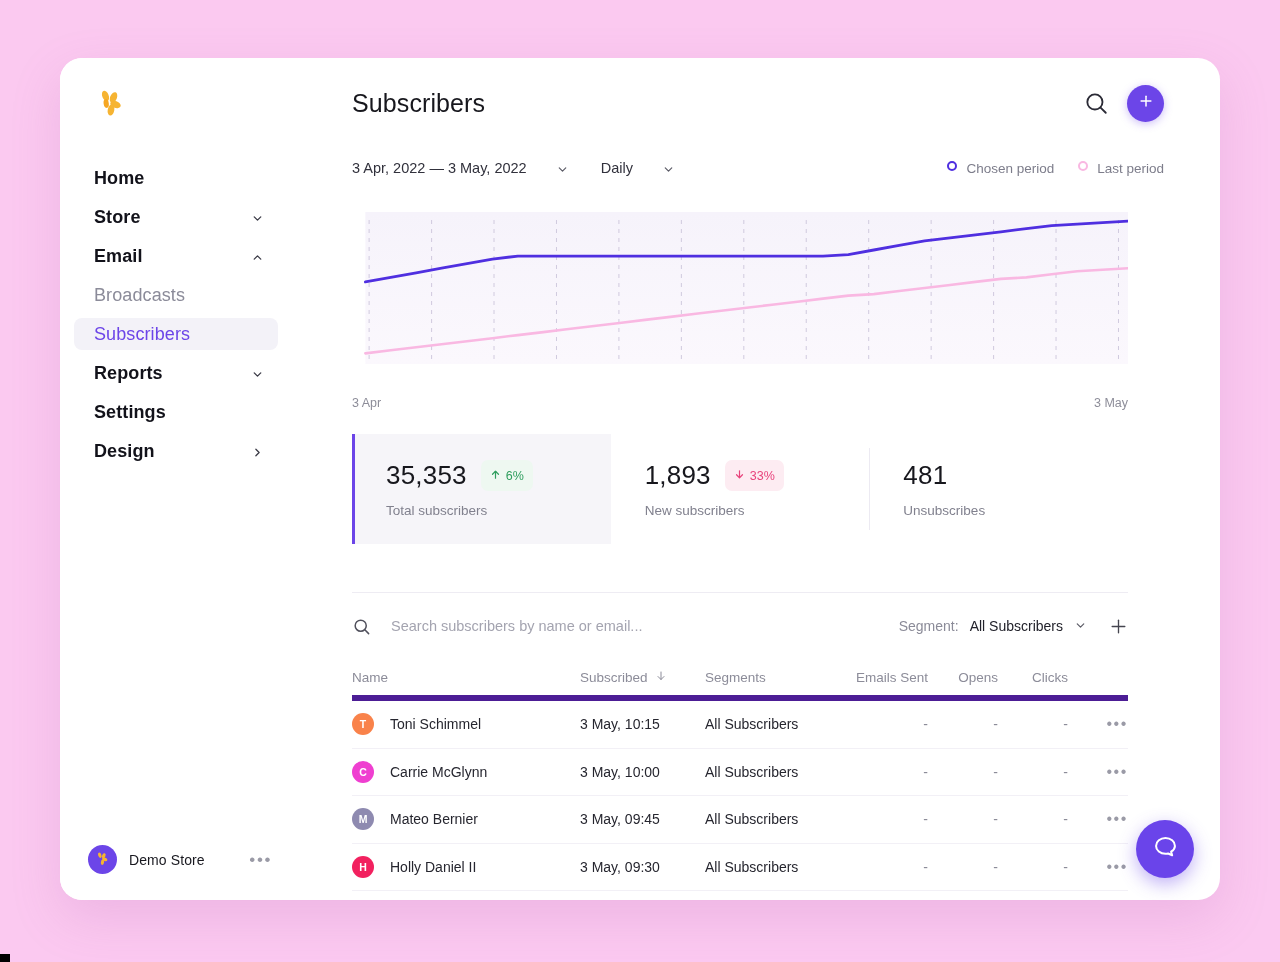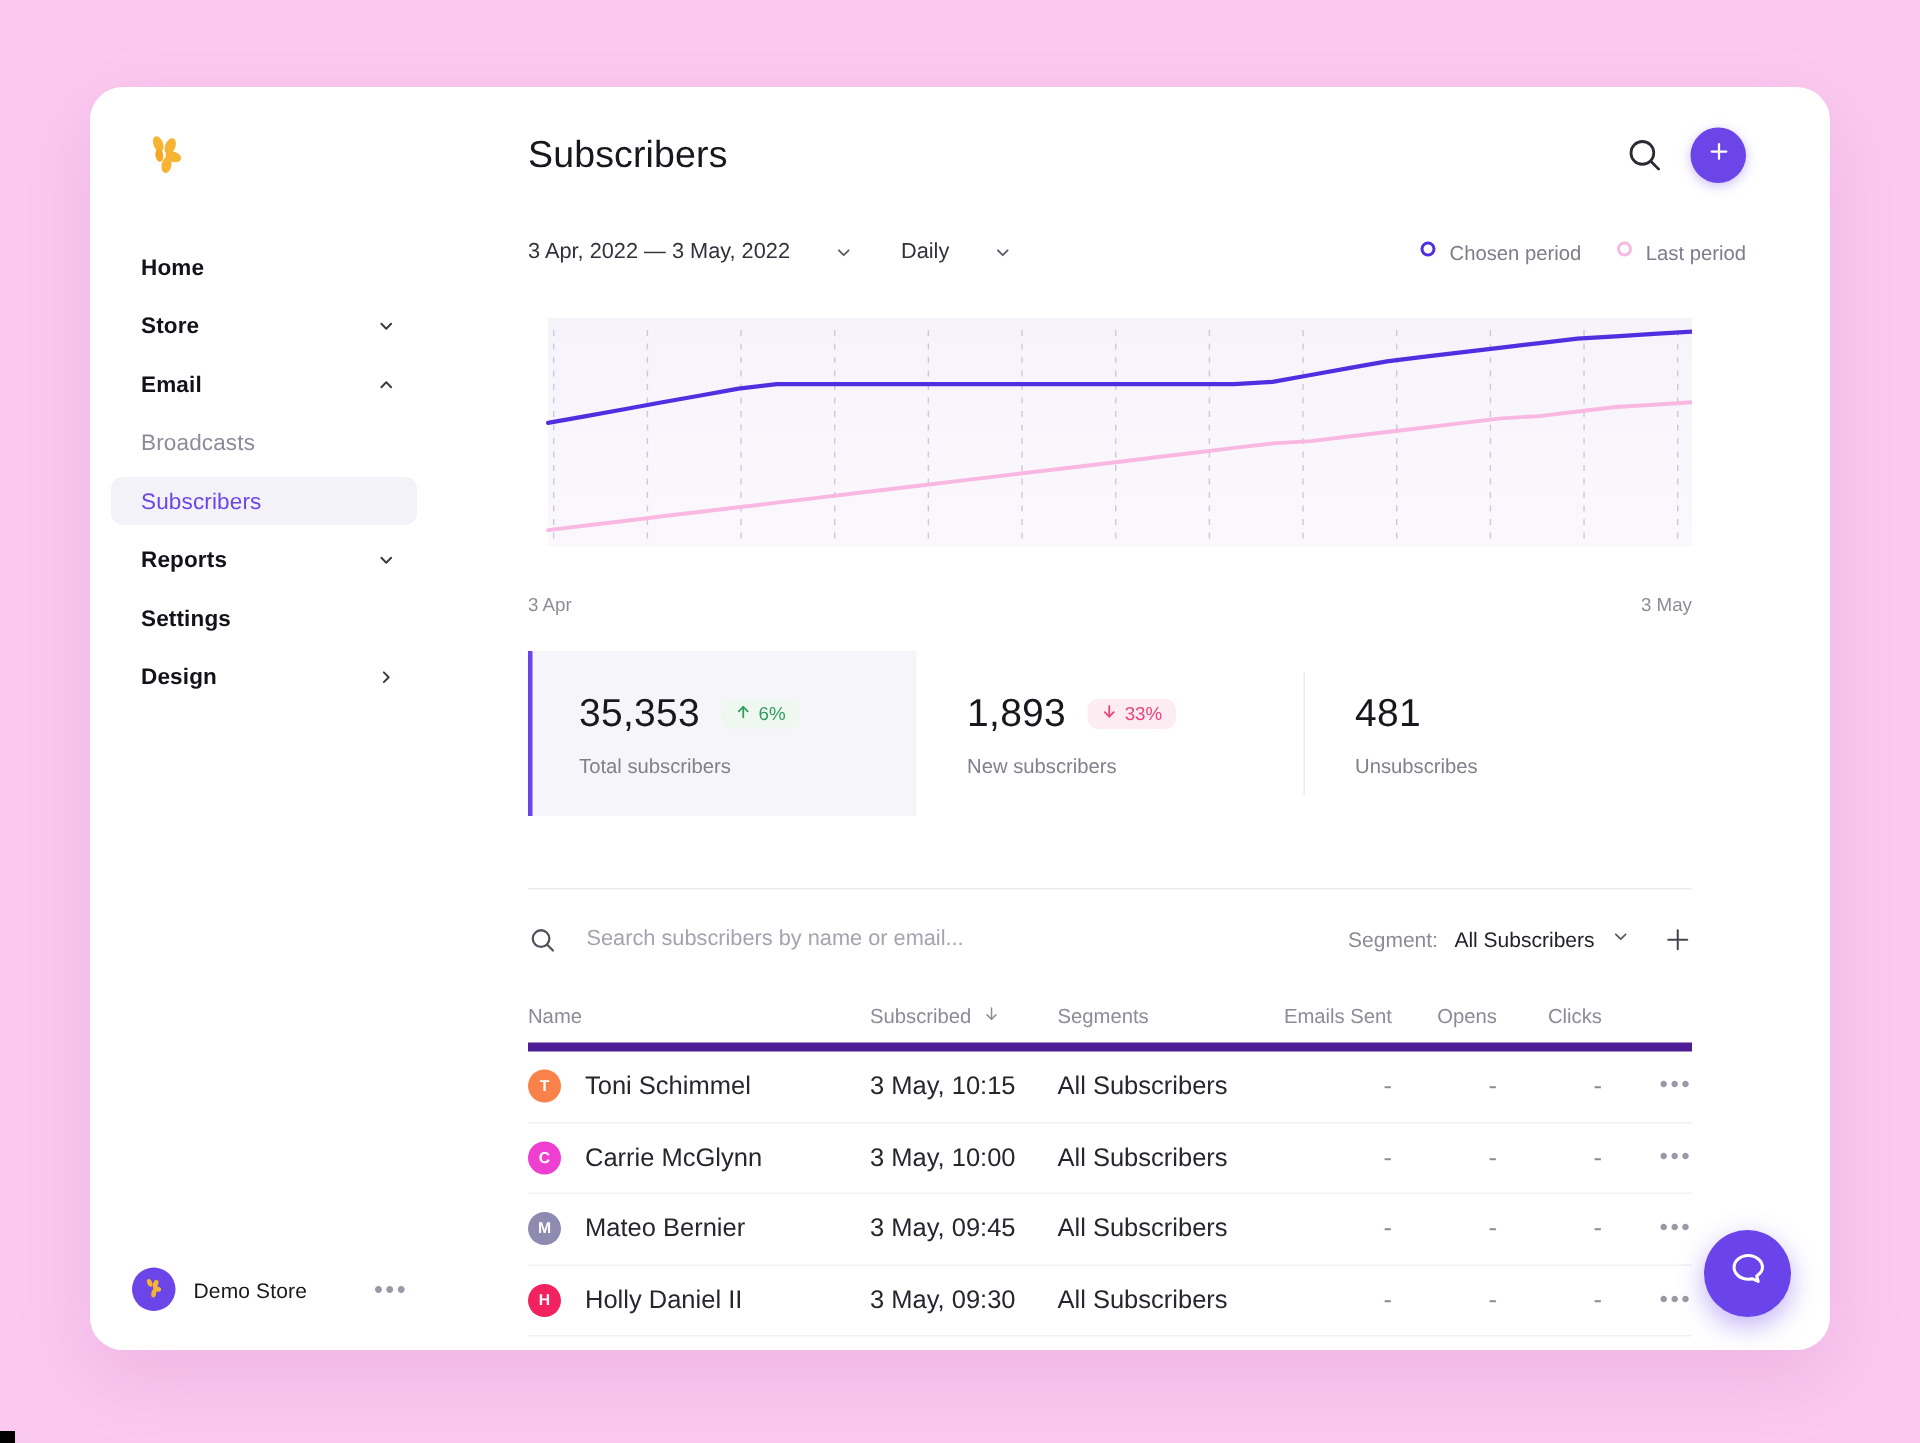--- a/index.html
+++ b/index.html
@@ -23,21 +23,21 @@
 
   
   #sidebar { width: 232px; flex: 0 0 232px; position: relative; padding: 0; background:#fff; }
   #brand-logo { position: absolute; left: 34px; top: 30px; width: 34px; height: 34px; }
   #nav { position: absolute; left: 0; top: 104px; width: 232px; }
   .nav-item {
     display: flex; align-items: center; justify-content: space-between;
     height: 32px; margin: 0 14px 7px 14px; padding: 0 14px 0 20px;
     border-radius: 8px; cursor: pointer;
   }
-  .nav-item .nav-label { font-size: 15px; color: #12121a; font-weight: 600; letter-spacing: .1px; }
+  .nav-item .nav-label { font-size: 18px; color: #12121a; font-weight: 600; letter-spacing: .1px; }
   .nav-item.sub .nav-label { font-weight: 400; color: #8b8b99; }
   .nav-item.active { background: #f3f2f8; }
   .nav-item.active .nav-label { color: #6c45e8; font-weight: 500; }
   .chev { width: 13px; height: 13px; color: #3a3a46; flex: 0 0 13px; }
 
   #store-footer {
     position: absolute; left: 0; bottom: 26px; width: 232px;
     display: flex; align-items: center; padding: 0 20px 0 28px; gap: 12px;
   }
   #store-avatar {
@@ -76,21 +76,21 @@
   #chart-axis { display: flex; justify-content: space-between; margin-top: 26px; }
   .axis-label { font-size: 12.5px; color: #8d8d99; }
 
   
   #stats { display: flex; margin-top: 24px; padding-right: 92px; }
   .stat-card { flex: 1; padding: 26px 0 26px 34px; position: relative; }
   .stat-card.selected { background: #f6f5f9; border-left: 3px solid #6c45e8; padding-left: 31px; }
   .stat-card.divided::before {
     content:""; position:absolute; left:0; top:14px; bottom:14px; width:1px; background:#eceaf2;
   }
-  .stat-top { display: flex; align-items: center; gap: 14px; }
+  .stat-top { display: flex; gap: 14px; }
   .stat-value { font-size: 26px; color: #17171d; font-weight: 400; letter-spacing: .2px; }
   .stat-badge {
     display: flex; align-items: center; gap: 5px;
     font-size: 12.5px; padding: 3px 9px; border-radius: 7px;
   }
   .stat-badge.up { background: #eef8f1; color: #2f9e5e; }
   .stat-badge.down { background: #fdecf2; color: #e8437c; }
   .stat-label { font-size: 13.5px; color: #81818e; margin-top: 12px; }
 
   
@@ -115,21 +115,21 @@
   #table-head { display: flex; align-items: center; height: 42px; border-bottom: 6px solid #4c1d95; }
   .th { font-size: 13.5px; color: #8c8c99; display: flex; align-items: center; gap: 7px; }
   .row { display: flex; align-items: center; height: 47.5px; border-bottom: 1px solid #f2f0f6; }
   .col-name { flex: 0 0 228px; display: flex; align-items: center; gap: 16px; }
   .col-sub  { flex: 0 0 125px; }
   .col-seg  { flex: 1; }
   .col-sent { flex: 0 0 80px; text-align: right; }
   .col-open { flex: 0 0 70px; text-align: right; }
   .col-clic { flex: 0 0 70px; text-align: right; }
   .col-menu { flex: 0 0 60px; text-align: right; }
-  .cell { font-size: 17px; color: #26262f; }
+  .cell { font-size: 14px; color: #26262f; }
   .cell.dim { color: #8c8c99; }
   .avatar {
     width: 22px; height: 22px; border-radius: 50%; flex: 0 0 22px;
     display: flex; align-items: center; justify-content: center;
     color: #fff; font-size: 10.5px; font-weight: 700;
   }
   .row .dots { font-size: 16px; }
 
   
   #help-bubble {

